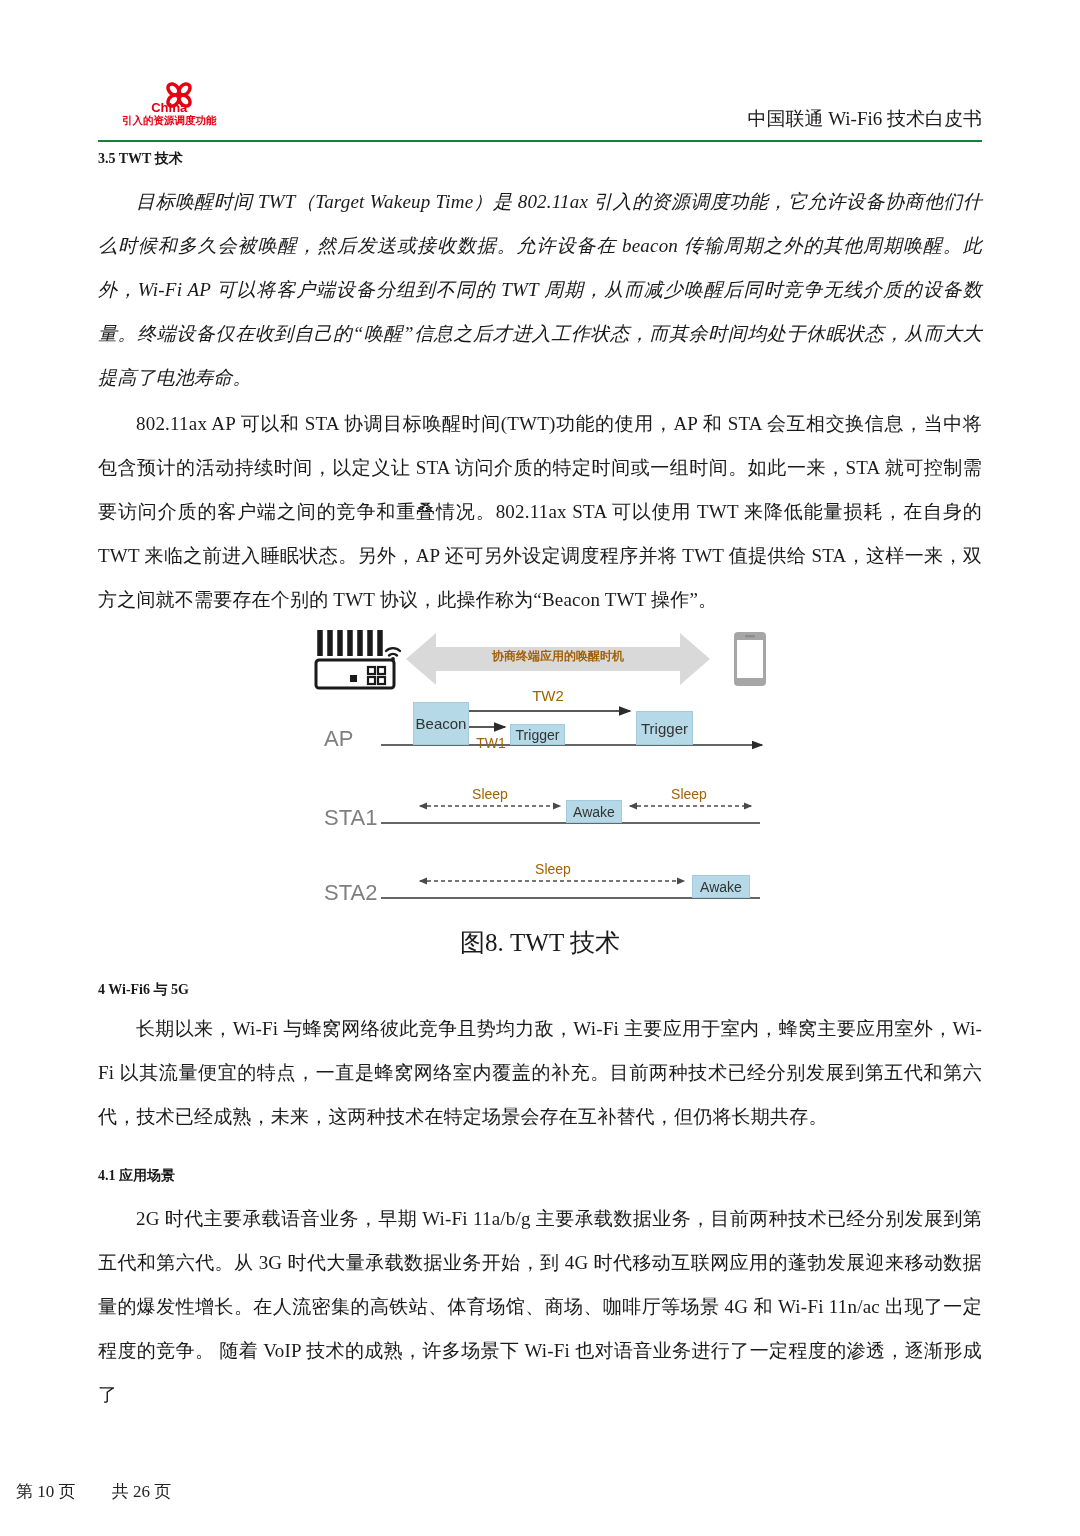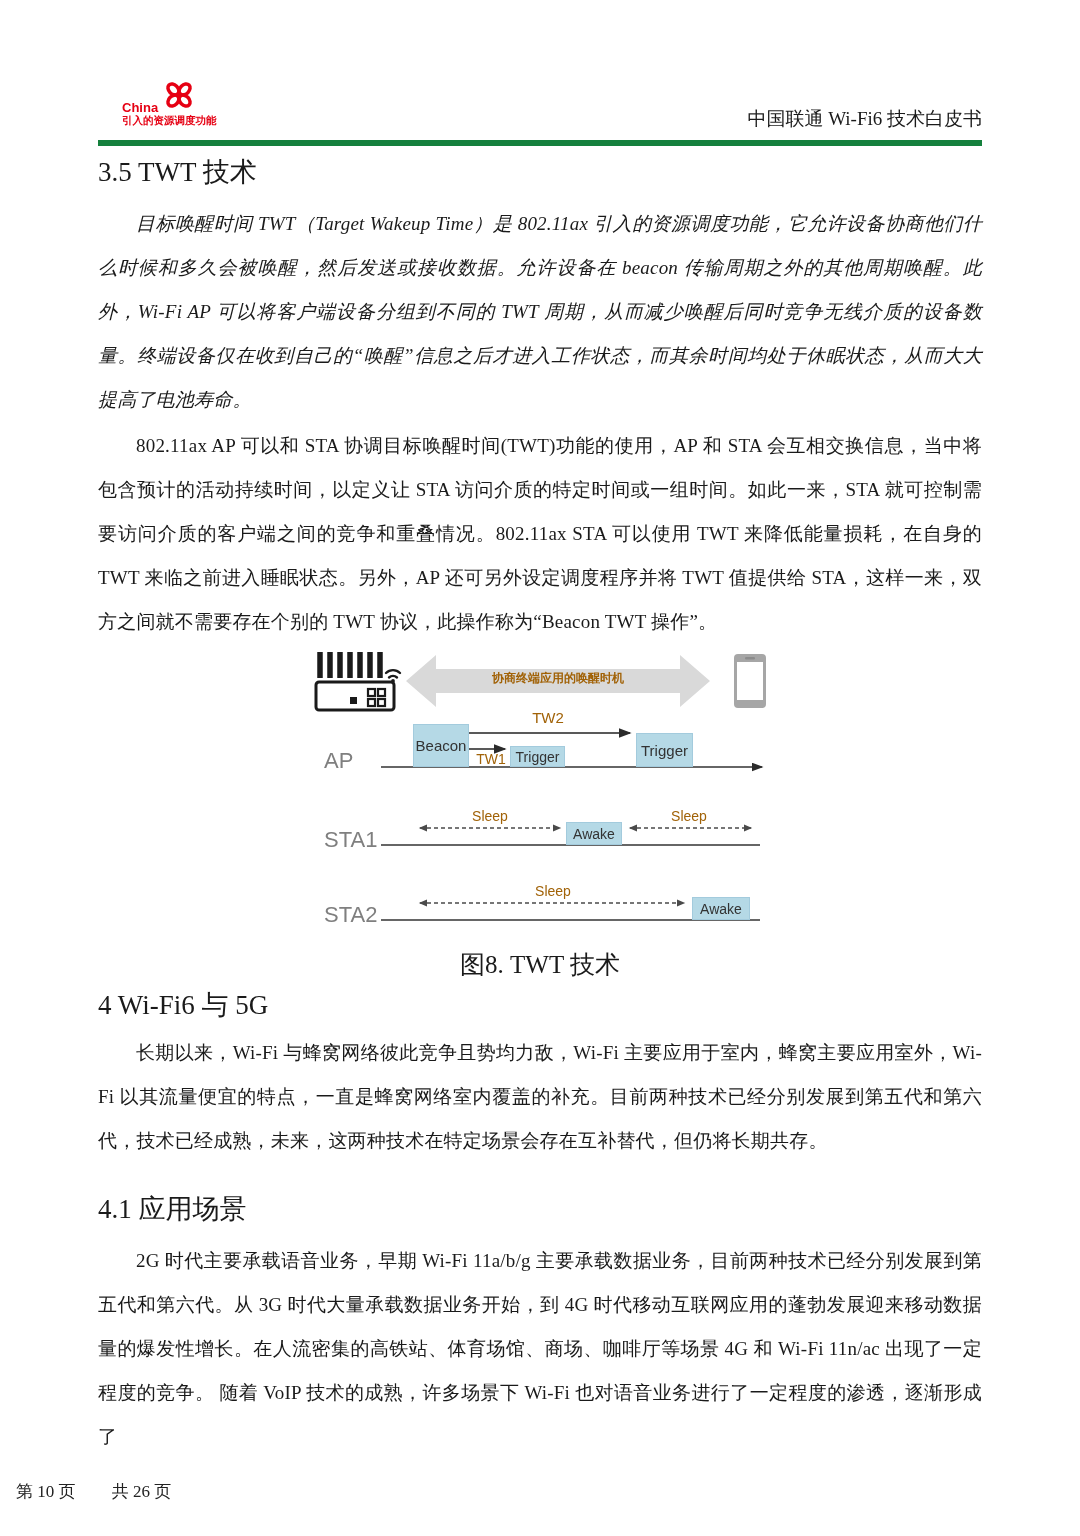--- a/index.html
+++ b/index.html
@@ -1,45 +1,45 @@
 <!DOCTYPE html>
 <html style="--box-fill: #b5d9e6; --neg-fill: #d9d9d9;"><head>
 <meta charset="utf-8">
 <style>
   html,body{margin:0;padding:0;background:#888;}
   .page{width:1080px;height:1536px;margin:0 auto;background:#fff;position:relative;
         box-sizing:border-box;padding:0 98px;overflow:hidden;
         font-family:"Liberation Serif","DejaVu Serif",serif;color:#1a1a1a;}
-  header{position:relative;height:140px;border-bottom:6px solid #15803d;}
+  header{position:relative;height:140px;border-bottom:2px solid #15803d;text-align:center;}
   .logo{position:absolute;left:24px;top:82px;width:110px;height:50px;}
   .logo-knot{position:absolute;left:42px;top:-2px;}
   .logo-text{position:absolute;left:0;top:20px;line-height:12px;
              font-family:"Liberation Sans","DejaVu Sans",sans-serif;font-weight:bold;color:#e60013;}
   .logo-l1{font-size:13px;display:block;}
   .logo-l2{font-size:10.5px;display:block;}
   .doc-title{position:absolute;right:0;bottom:8px;font-size:19px;}
-  h2,h3{font-size:27px;font-weight:normal;margin:0;}
+  h2,h3{font-size:14px;font-weight:bold;margin:0;}
   .h-s35{margin-top:8px;}
   p{font-size:19px;line-height:44px;margin:0;text-align:justify;text-indent:2em;letter-spacing:.2px;}
   .p1{margin-top:12px;font-style:italic;}
   .p2{margin-top:2px;}
   figure.diagram{margin:4px 0 0;position:relative;height:298px;}
   .dg-svg{position:absolute;left:0;top:0;}
   .dg-label{position:absolute;font-family:"Liberation Sans","DejaVu Sans",sans-serif;color:#a16207;}
   .row-label{font-size:22px;color:#7f7f7f;}
   .neg-text{position:absolute;left:340px;top:22px;width:240px;text-align:center;
             font-size:12px;font-weight:bold;color:#a16207;
             font-family:"Liberation Sans","DejaVu Sans",sans-serif;}
   .box{position:absolute;background:var(--box-fill,#b5d9e6);border:1px solid #a3cbdd;
        box-sizing:border-box;display:flex;align-items:center;justify-content:center;
        font-family:"Liberation Sans","DejaVu Sans",sans-serif;font-size:15px;color:#333;}
   .box-sm{font-size:14px;}
   .arrow-lb{font-size:14px;text-align:center;}
   .caption{text-align:center;font-size:25px;margin-top:2px;}
-  .h-s4{margin-top:6px;}
+  .h-s4{margin-top:22px;}
   .p3{margin-top:8px;}
   .h-s41{margin-top:28px;}
   .p4{margin-top:12px;}
   footer{position:absolute;left:0;right:0;top:1480px;text-align:left;font-size:17px;color:#222;}
   footer span{margin:0 16px;}
 </style>
 </head>
 <body>
 
 <div class="page">
@@ -116,21 +116,21 @@
     <div class="dg-label row-label" style="left:226px;top:179px;">STA1</div>
     <div class="dg-label row-label" style="left:226px;top:254px;">STA2</div>
 
     <div class="box" style="left:315px;top:76px;width:56px;height:43px;text-align:center;">Beacon</div>
     <div class="box box-sm" style="left:412px;top:98px;width:55px;height:21px;">Trigger</div>
     <div class="box" style="left:538px;top:85px;width:57px;height:34px;">Trigger</div>
     <div class="box box-sm" style="left:468px;top:174px;width:56px;height:23px;">Awake</div>
     <div class="box box-sm" style="left:594px;top:249px;width:58px;height:23px;">Awake</div>
 
     <div class="dg-label arrow-lb" style="left:420px;top:61px;width:60px;font-size:15px;">TW2</div>
-    <div class="dg-label arrow-lb" style="left:372px;top:103px;width:42px;">TW1</div>
+    <div class="dg-label arrow-lb" style="left:372px;top:109px;width:42px;">TW1</div>
     <div class="dg-label arrow-lb" style="left:359px;top:160px;width:66px;">Sleep</div>
     <div class="dg-label arrow-lb" style="left:558px;top:160px;width:66px;">Sleep</div>
     <div class="dg-label arrow-lb" style="left:422px;top:235px;width:66px;">Sleep</div>
   </figure>
 
   <div class="caption">图8. TWT 技术</div>
 
   <h2 class="h-s4">4 Wi-Fi6 与 5G</h2>
   <p class="p3">长期以来，Wi-Fi 与蜂窝网络彼此竞争且势均力敌，Wi-Fi 主要应用于室内，蜂窝主要应用室外，Wi-Fi 以其流量便宜的特点，一直是蜂窝网络室内覆盖的补充。目前两种技术已经分别发展到第五代和第六代，技术已经成熟，未来，这两种技术在特定场景会存在互补替代，但仍将长期共存。</p>
 

